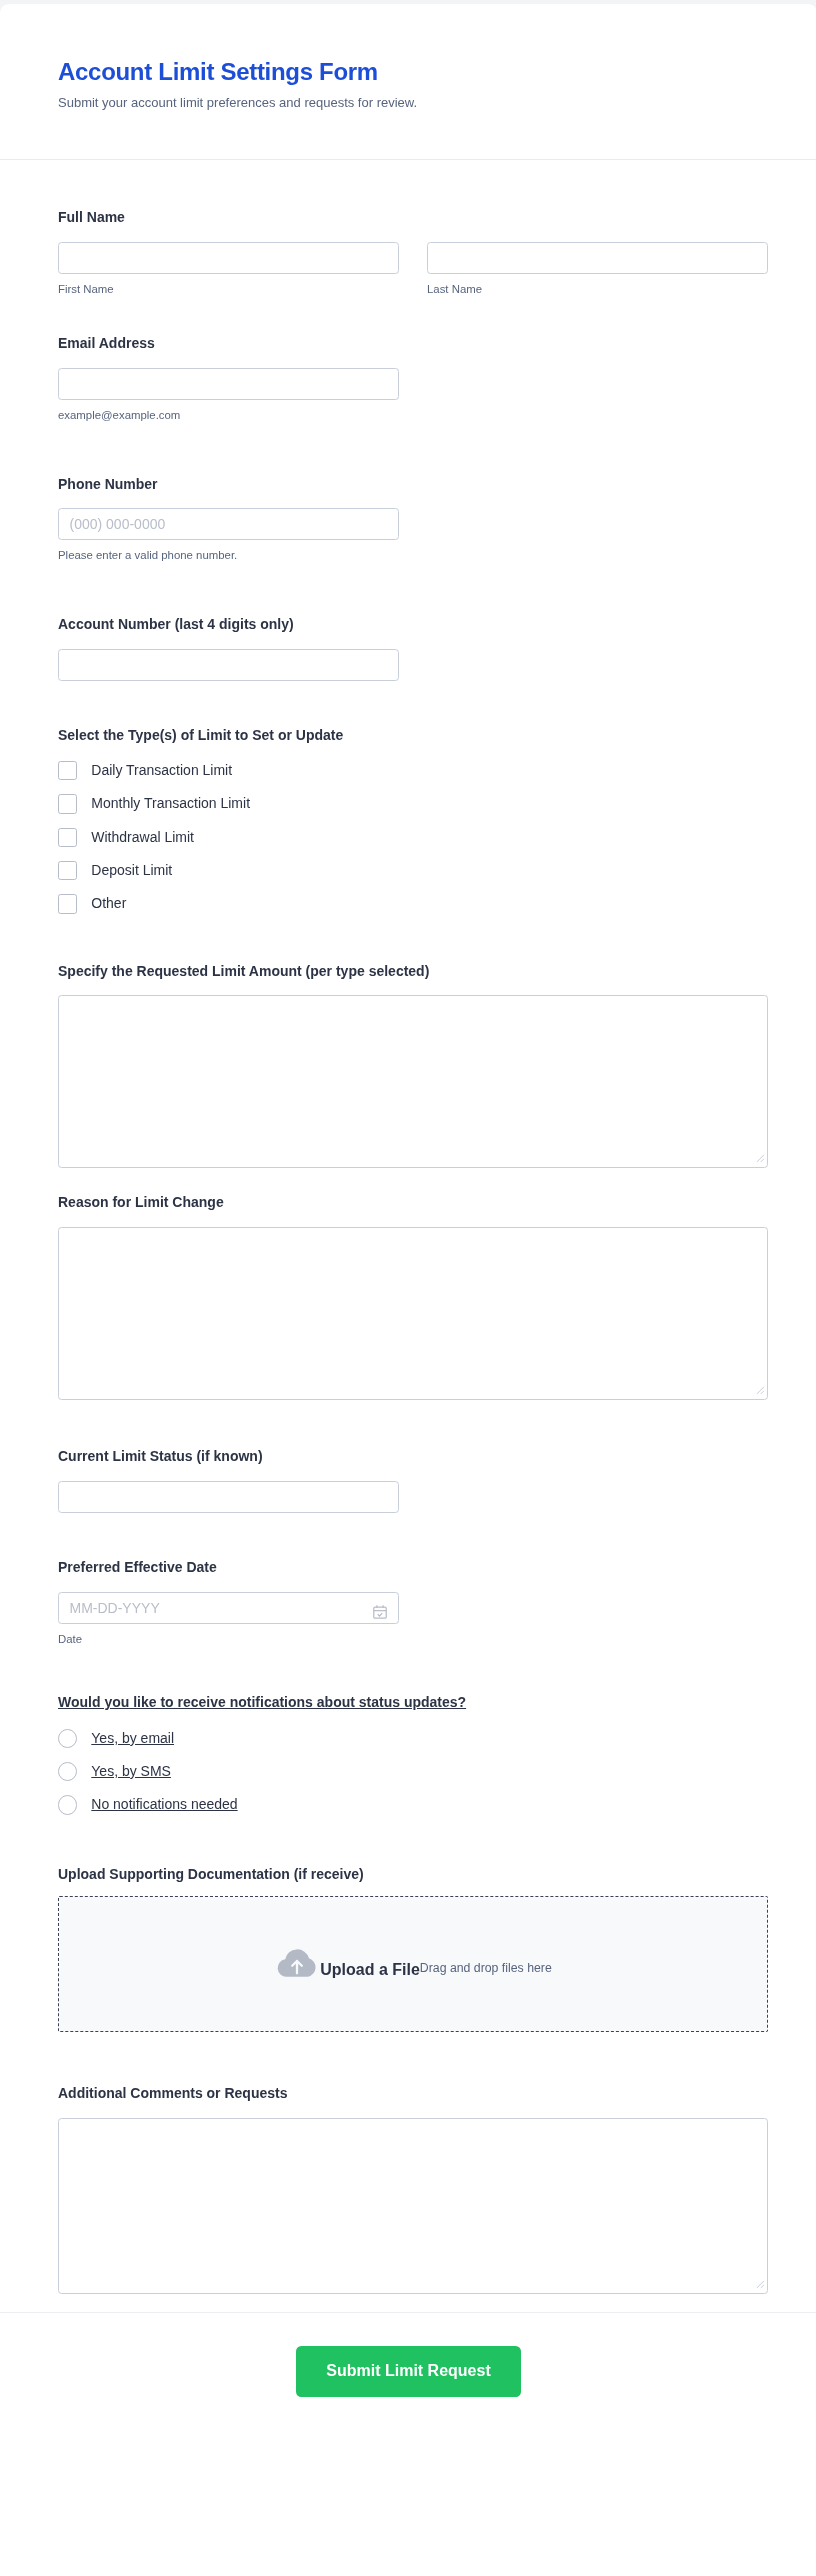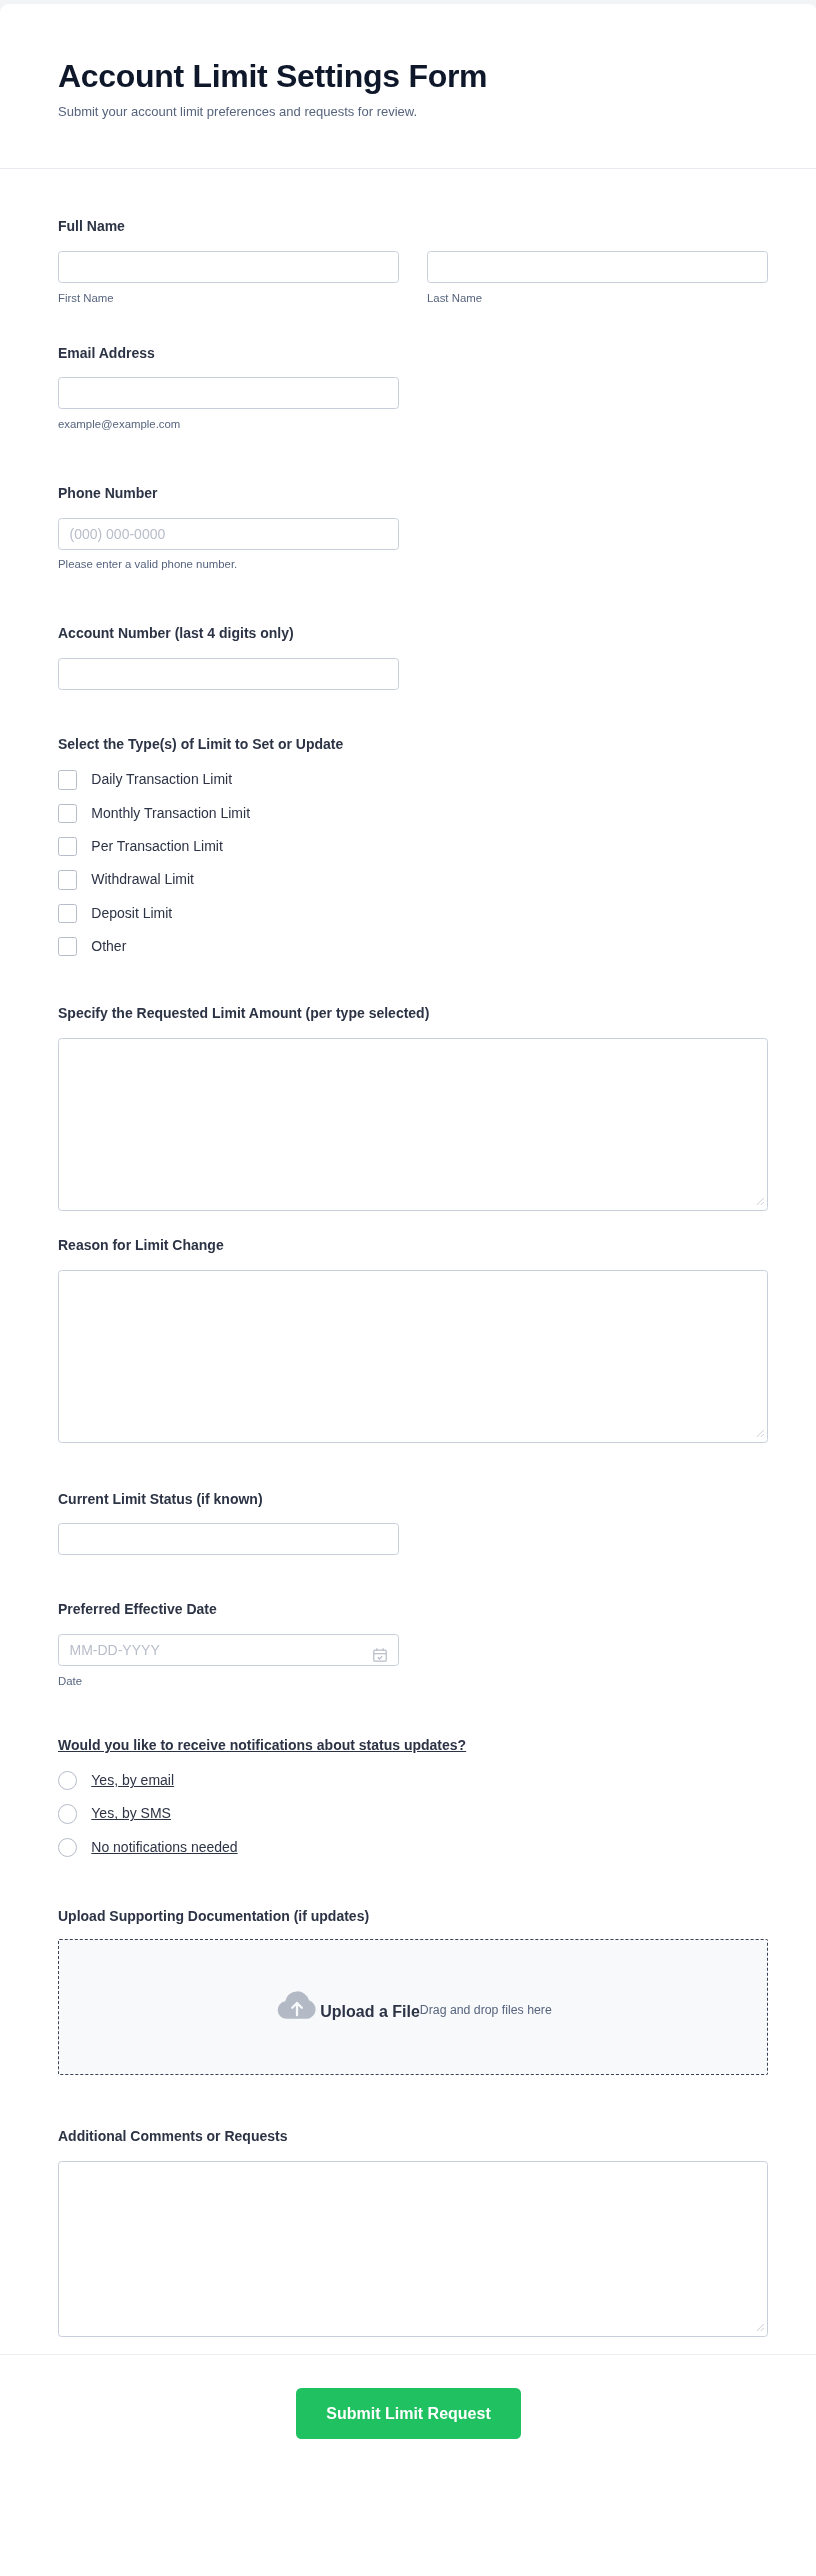--- a/index.html
+++ b/index.html
@@ -12,21 +12,21 @@
   .card {
     margin-top:3.5px;
     background:#fff;
     border-radius:8.8px 8.8px 0 0;
     min-height:2572px;
     overflow:hidden;
   }
   
   .form-header { padding:54px 58px 0 58px; }
   .form-title {
-    font-size:32px; font-weight:700; color:#0f172a;
+    font-size:24px; font-weight:700; color:#1d4ed8;
     letter-spacing:-0.3px; line-height:1.15;
   }
   .form-subtitle { margin-top:8.8px; font-size:13px; color:#57647e; line-height:1.4; }
   .header-divider { margin-top:47px; border:none; border-top:0.9px solid #e8eaef; height:0; }
 
   
   .form-body { padding:0 49px 0 58px; }
   .field { margin-top:49px; }
   .field-label { font-size:14px; font-weight:600; color:#2c3345; line-height:1.2; }
   .field-sublabel, .field-helper { margin-top:8.8px; font-size:11.4px; color:#57647e; line-height:1.2; }
@@ -146,24 +146,20 @@
     <div class="field" style="margin-top:46px;">
       <div class="field-label">Select the Type(s) of Limit to Set or Update</div>
       <div class="option-list">
         <div class="option-row">
           <span class="cbox"></span>
           <span class="option-label">Daily Transaction Limit</span>
         </div>
         <div class="option-row">
           <span class="cbox"></span>
           <span class="option-label">Monthly Transaction Limit</span>
-        </div>
-        <div class="option-row">
-          <span class="cbox"></span>
-          <span class="option-label">Per Transaction Limit</span>
         </div>
         <div class="option-row">
           <span class="cbox"></span>
           <span class="option-label">Withdrawal Limit</span>
         </div>
         <div class="option-row">
           <span class="cbox"></span>
           <span class="option-label">Deposit Limit</span>
         </div>
         <div class="option-row">
@@ -231,21 +227,21 @@
           <span class="option-label">Yes, by SMS</span>
         </div>
         <div class="option-row">
           <span class="rbox"></span>
           <span class="option-label">No notifications needed</span>
         </div>
       </div>
     </div>
 
     <div class="field" style="margin-top:51px;">
-      <div class="field-label">Upload Supporting Documentation (if updates)</div>
+      <div class="field-label">Upload Supporting Documentation (if receive)</div>
       <div class="dropzone">
         <span style="line-height:0;">
           <svg width="46" height="35" viewBox="0 0 52 40">
             <path d="M14 34 a10 10 0 0 1 -1.5 -19.9 a14 14 0 0 1 27.2 -1.3 a11 11 0 0 1 -1.2 21.2 z" fill="#b3bac6"></path>
             <path d="M26 30 V16 M26 16 l-5.5 5.5 M26 16 l5.5 5.5" stroke="#f8f9fb" stroke-width="2.6" fill="none" stroke-linecap="round" stroke-linejoin="round"></path>
           </svg>
         </span>
         <div class="upload-title">Upload a File</div>
         <div class="upload-hint">Drag and drop files here</div>
       </div>

